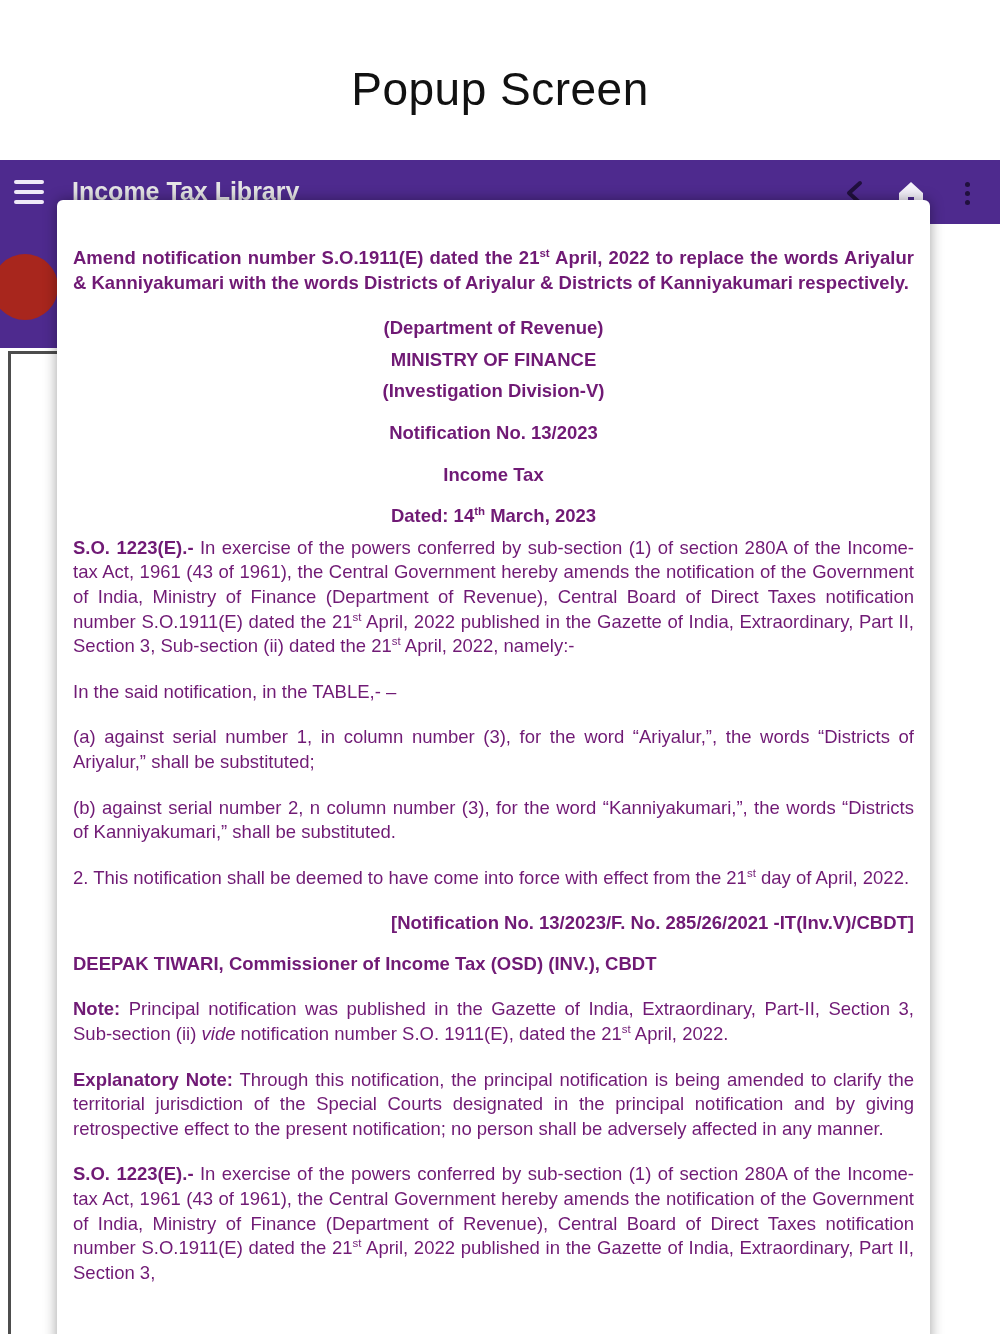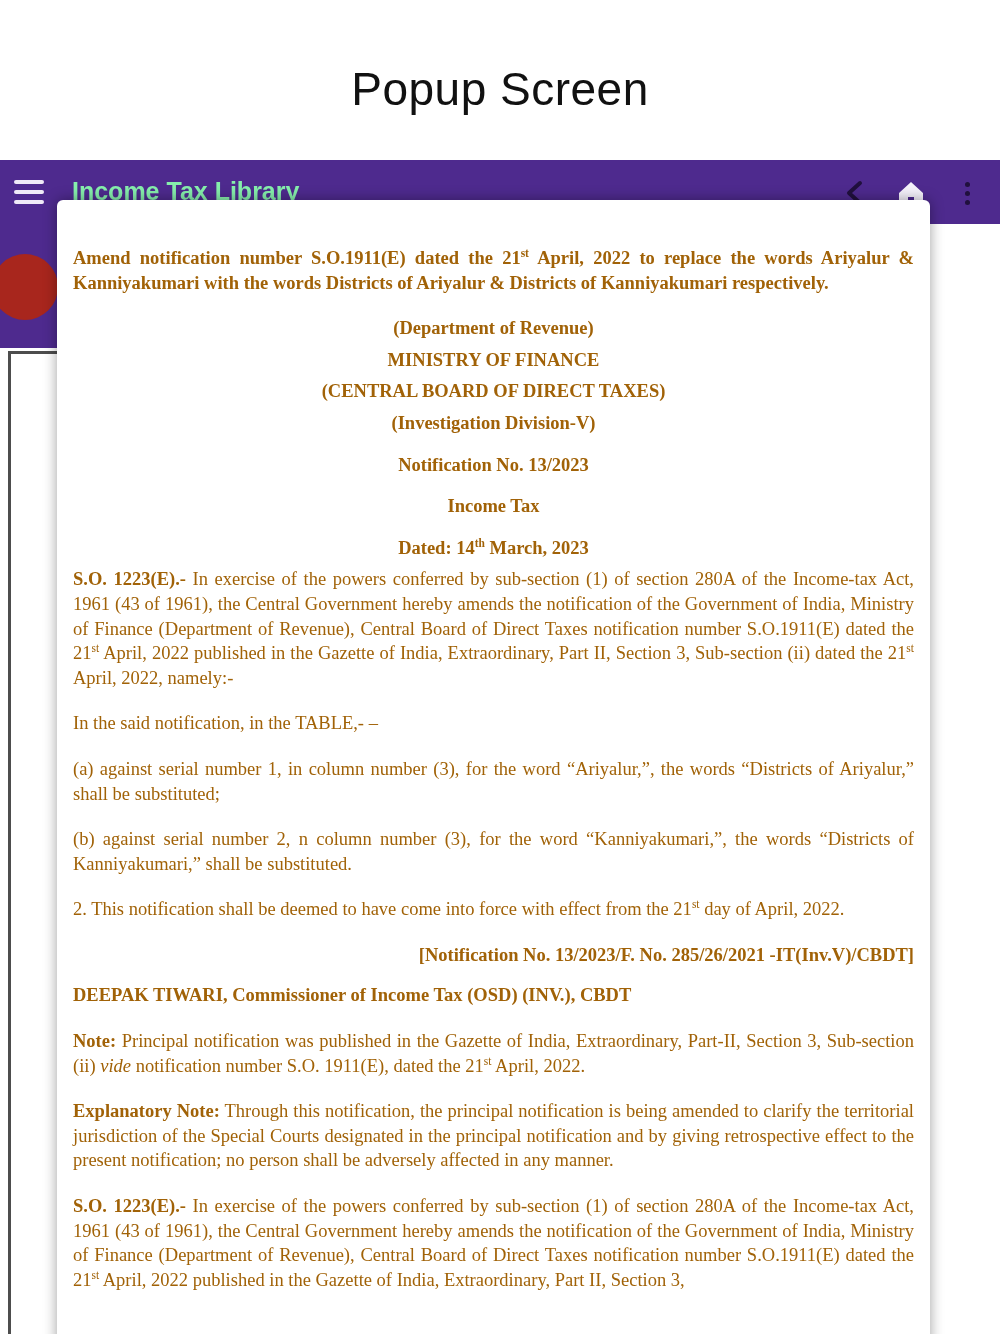--- a/index.html
+++ b/index.html
@@ -5,37 +5,37 @@
   html,body{margin:0;padding:0;background:#ffffff;}
   .stage{position:relative;width:1000px;height:1334px;overflow:hidden;background:#ffffff;font-family:"Liberation Sans",sans-serif;}
 
   .page-title{position:absolute;top:62px;left:0;width:100%;margin:0;text-align:center;
     font-size:46px;font-weight:500;color:#111;letter-spacing:0.5px;}
 
   
   .appbar{position:absolute;top:160px;left:0;width:1000px;height:64px;background:#4e2a8e;}
   .hamburger{position:absolute;top:20px;left:14px;width:30px;height:24px;display:flex;flex-direction:column;justify-content:space-between;cursor:pointer;}
   .hamburger span{display:block;height:4px;border-radius:2px;background:#efeaf7;}
-  .appbar-title{position:absolute;top:16px;left:72px;font-size:25px;line-height:30px;font-weight:bold;color:#86efac;white-space:nowrap;}
+  .appbar-title{position:absolute;top:16px;left:72px;font-size:25px;line-height:30px;font-weight:bold;color:#e5e5e5;white-space:nowrap;}
   .appbar-actions{position:absolute;top:18px;right:18px;display:flex;align-items:center;gap:26px;}
   .icon-btn{width:30px;height:30px;display:flex;align-items:center;justify-content:center;cursor:pointer;}
   .kebab{display:flex;flex-direction:column;gap:4px;align-items:center;}
   .kebab i{display:block;width:5px;height:5px;border-radius:50%;background:#20103d;}
 
   
   .header-ext{position:absolute;top:222px;left:0;width:60px;height:126px;background:#4e2a8e;}
   .avatar{position:absolute;top:254px;left:-8px;width:66px;height:66px;border-radius:50%;background:#a8261d;}
   .card-edge-v{position:absolute;top:351px;left:8px;width:3px;height:983px;background:#4d4d4d;}
   .card-edge-h{position:absolute;top:351px;left:8px;width:49px;height:3px;background:#4d4d4d;}
 
   
   .popup{position:absolute;top:200px;left:57px;width:873px;height:1150px;background:#ffffff;
     border-radius:6px;box-shadow:0 0 14px rgba(0,0,0,0.38);padding:46px 16px 0 16px;box-sizing:border-box;}
 
-  .doc{font-family:Liberation Serif, serif;font-size:18.5px;color:#a16207;}
+  .doc{font-family:Liberation Sans, sans-serif;font-size:18.5px;color:#701a75;}
   .blk{margin:0 0 21px 0;line-height:1.33;}
   .intro{font-weight:bold;text-align:justify;}
   .center{text-align:center;font-weight:bold;margin-bottom:7px;}
   .center.gap{margin-top:17px;margin-bottom:7px;}
   .body{text-align:justify;}
   .right{text-align:right;font-weight:bold;margin-bottom:16px;}
   .right2{text-align:left;font-weight:bold;margin-bottom:21px;}
   sup{font-size:0.62em;vertical-align:super;line-height:0;}
 </style>
 </head>
@@ -74,21 +74,20 @@
   <div class="header-ext"></div>
   <div class="avatar"></div>
   <div class="card-edge-v"></div>
   <div class="card-edge-h"></div>
 
   <div class="popup">
     <div class="doc">
         <p class="blk intro">Amend notification number S.O.1911(E) dated the 21<sup>st</sup> April, 2022  to replace the words Ariyalur &amp; Kanniyakumari with the words Districts of Ariyalur &amp; Districts of Kanniyakumari respectively.</p>
         <p class="blk center">(Department of Revenue)</p>
         <p class="blk center">MINISTRY OF FINANCE</p>
-        <p class="blk center">(CENTRAL BOARD OF DIRECT TAXES)</p>
         <p class="blk center">(Investigation Division-V)</p>
         <p class="blk center gap">Notification No. 13/2023</p>
         <p class="blk center gap">Income Tax</p>
         <p class="blk center gap">Dated: 14<sup>th</sup> March, 2023</p>
         <p class="blk body"><b>S.O. 1223(E).-</b> In exercise of the powers conferred by sub-section (1) of section 280A of the Income-tax Act, 1961 (43 of 1961), the Central Government hereby amends the notification of the Government of India, Ministry of Finance (Department of Revenue), Central Board of Direct Taxes notification number S.O.1911(E) dated the 21<sup>st</sup> April, 2022 published in the Gazette of India, Extraordinary, Part II, Section 3, Sub-section (ii) dated the 21<sup>st</sup> April, 2022, namely:-</p>
         <p class="blk body">In the said notification, in the TABLE,- –</p>
         <p class="blk body">(a) against serial number 1, in column number (3), for the word “Ariyalur,”, the words “Districts of Ariyalur,” shall be substituted;</p>
         <p class="blk body">(b) against serial number 2, n column number (3), for the word “Kanniyakumari,”, the words “Districts of Kanniyakumari,” shall be substituted.</p>
         <p class="blk body">2. This notification shall be deemed to have come into force with effect from the 21<sup>st</sup> day of April, 2022.</p>
         <p class="blk right">[Notification No. 13/2023/F. No. 285/26/2021 -IT(Inv.V)/CBDT]</p>

